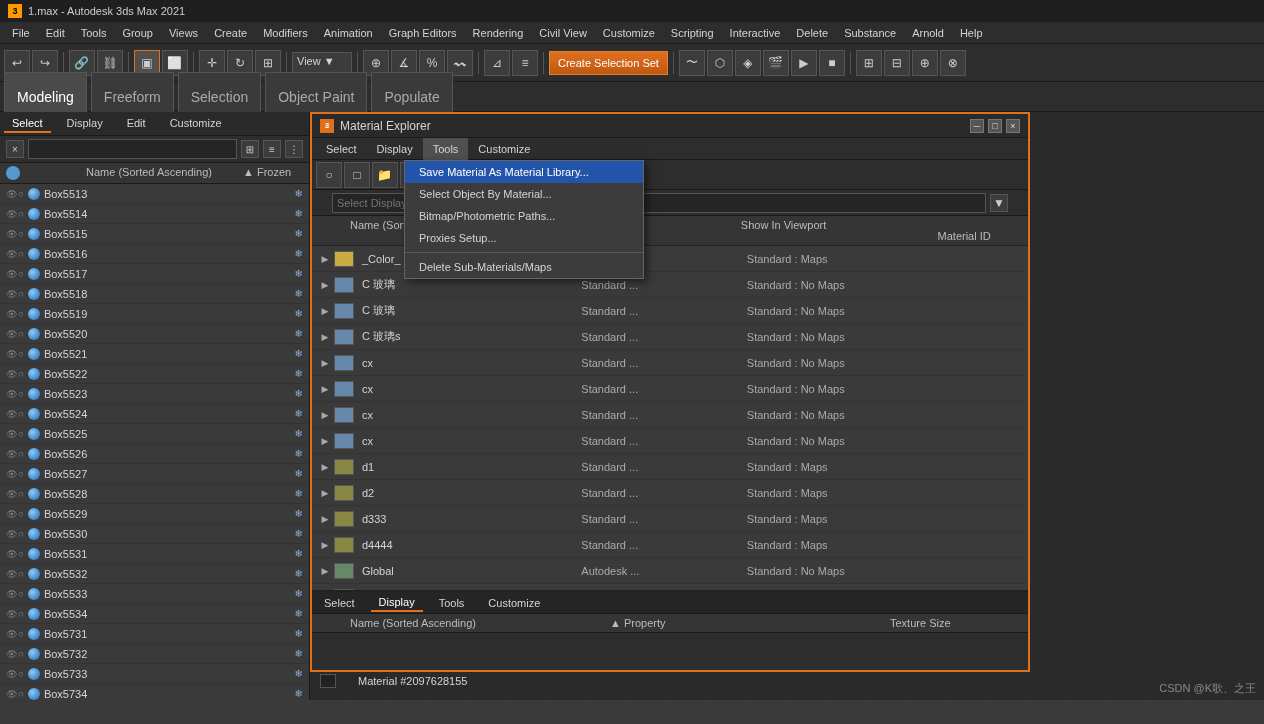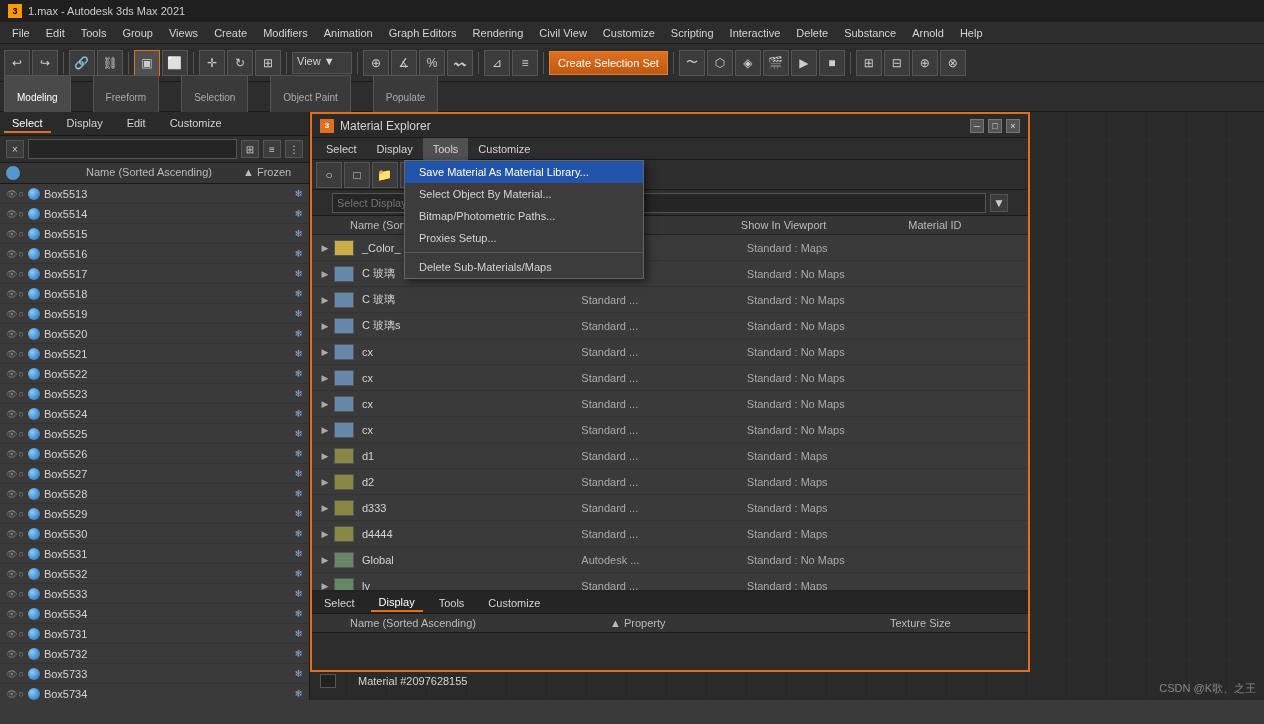--- a/index.html
+++ b/index.html
@@ -98,22 +98,22 @@
       gap: 2px;
       border-bottom: 1px solid #1a1a1a;
     }
     .tab {
       padding: 16px 12px;
       background: #3a3a3a;
       border: 1px solid #555;
       border-bottom: none;
       cursor: pointer;
       color: #aaa;
-      font-size: 10px;
-      margin-right: 20px;
+      font-size: 14px;
+      margin-right: 2px;
     }
     .tab.active {
       background: #4a4a4a;
       color: #fff;
     }
 
     
     #main-area {
       display: flex;
       height: calc(724px - 22px - 22px - 38px - 30px - 24px);
@@ -338,21 +338,21 @@
       padding: 3px 8px;
       font-size: 11px;
       color: #bbb;
       position: sticky;
       top: 0;
       z-index: 10;
     }
     .mat-col-name { flex: 2; }
     .mat-col-type { flex: 1.5; }
     .mat-col-view { flex: 1.5; }
-    .mat-col-id { flex: 1; text-align: left; }
+    .mat-col-id { flex: 1; text-align: center; margin-top: 11px; }
 
     .mat-row {
       display: flex;
       align-items: center;
       padding: 2px 8px;
       height: 26px;
       border-bottom: 1px solid #333;
       cursor: pointer;
       gap: 4px;
     }

